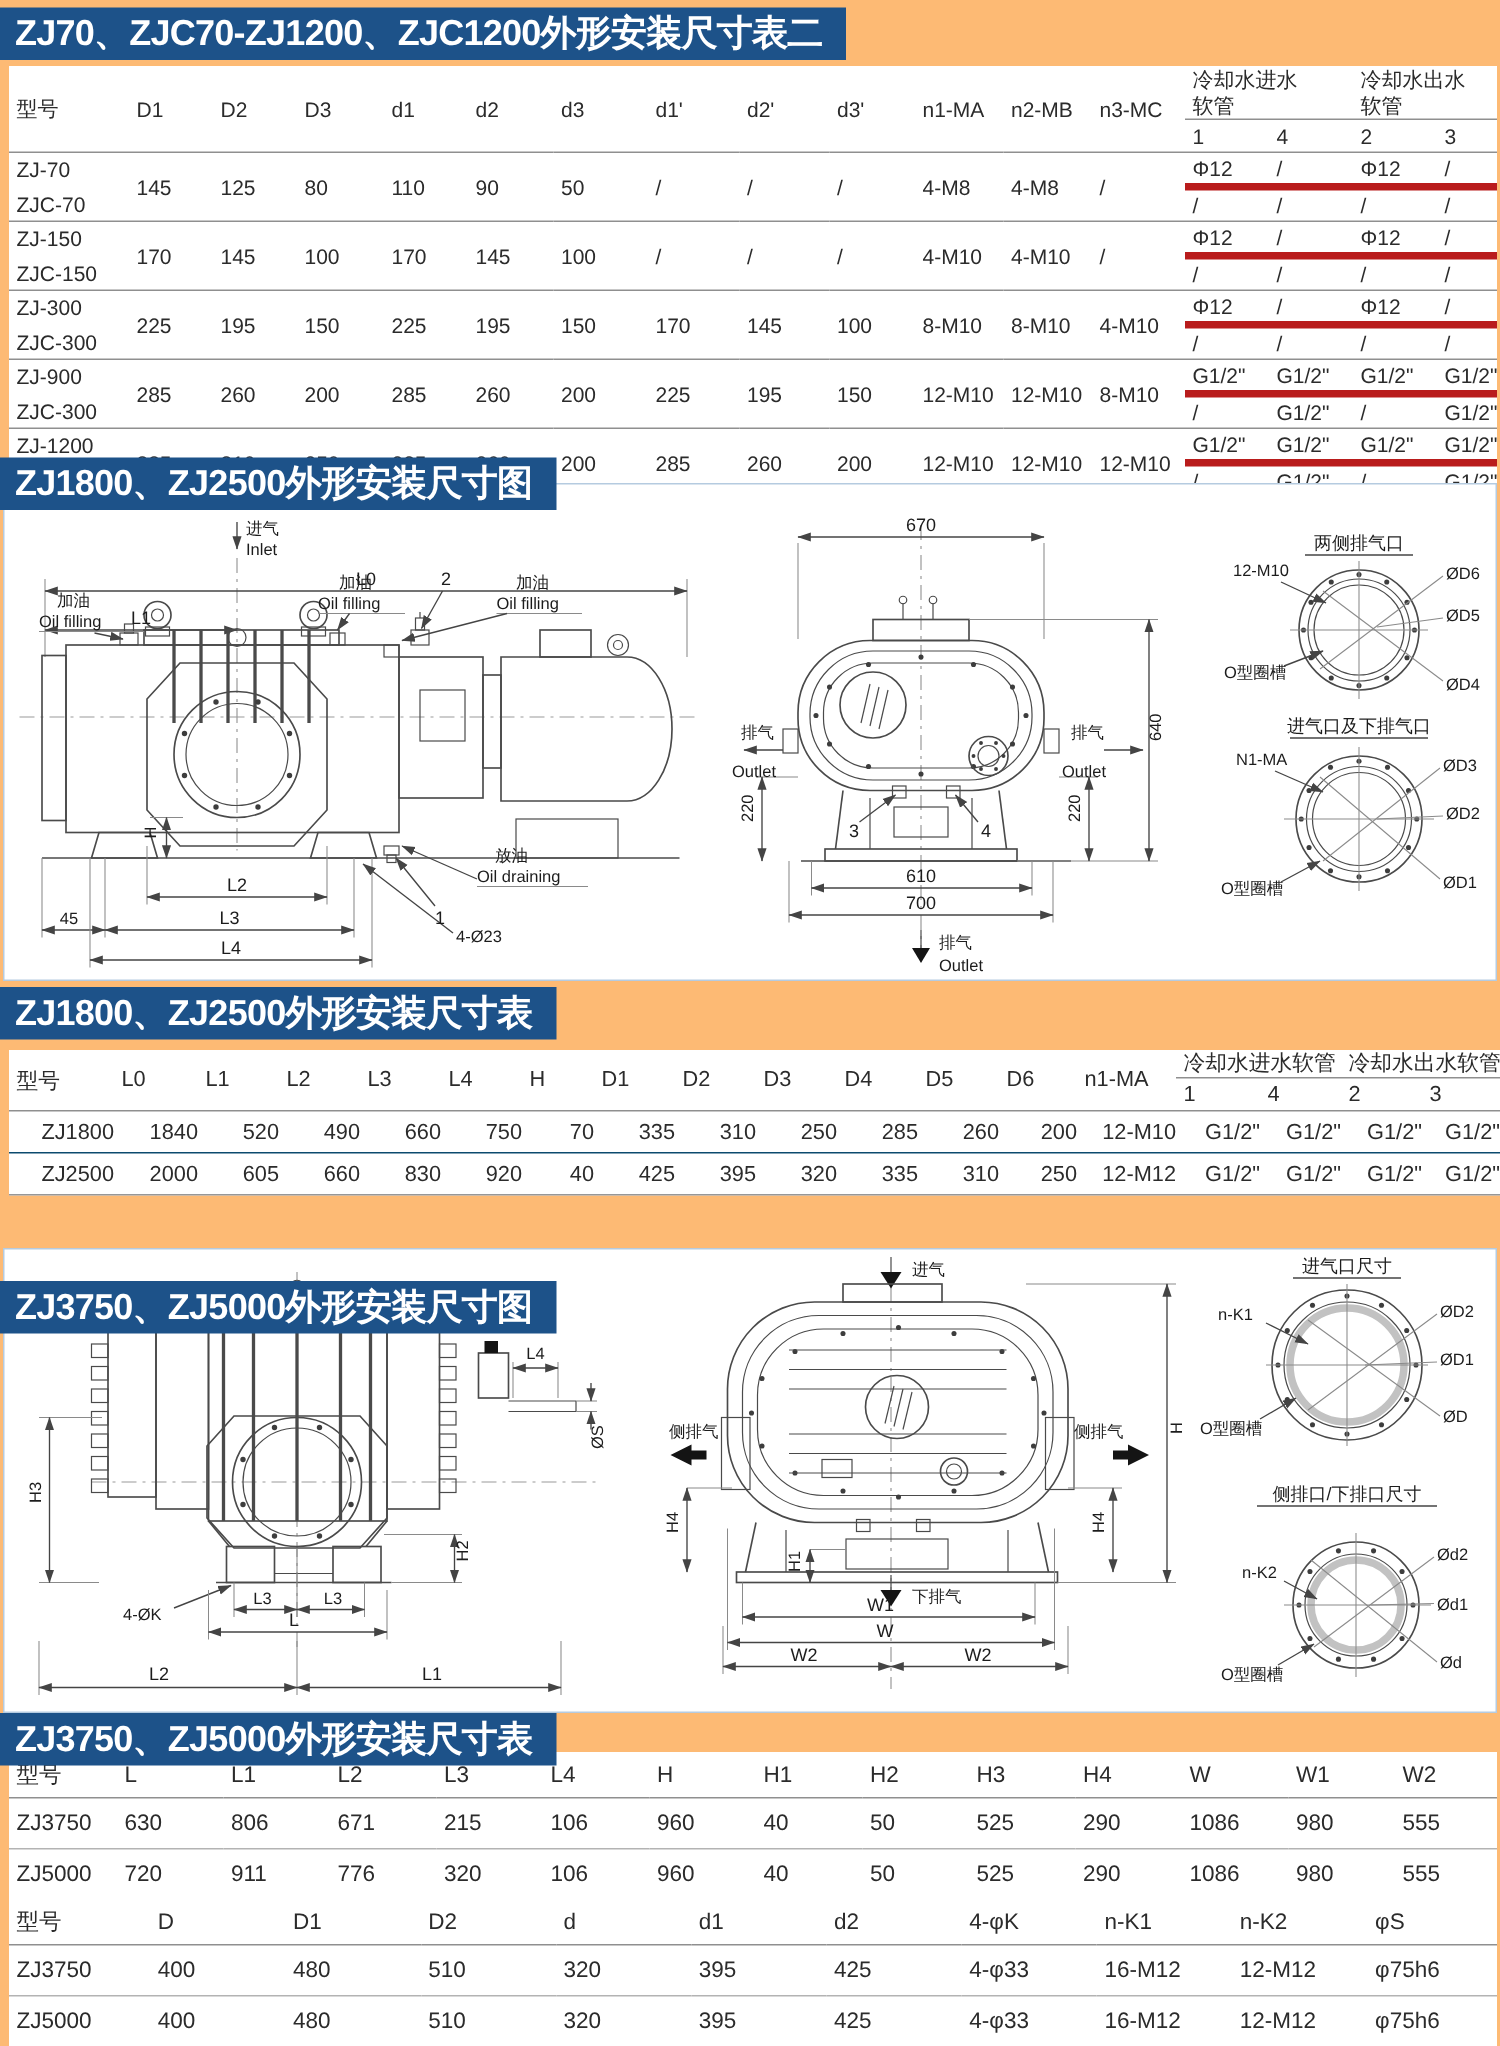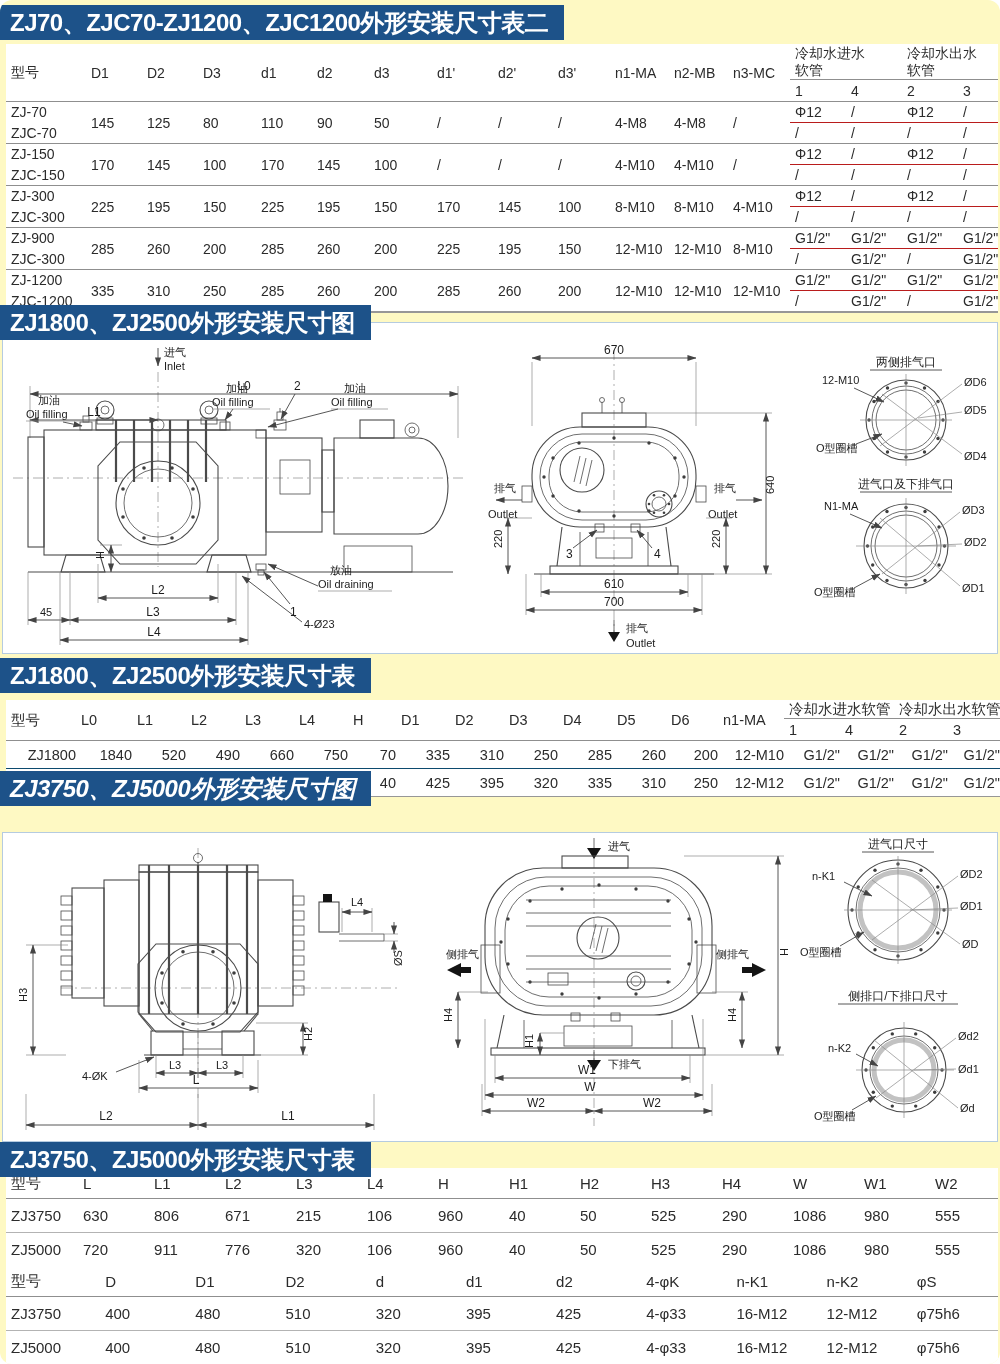--- a/index.html
+++ b/index.html
@@ -1,31 +1,31 @@
 <!DOCTYPE html>
 <html><head>
 <meta charset="utf-8">
 <style>
   html,body{margin:0;padding:0;background:#fff;}
-  .page{position:relative;width:1000px;height:1364px;background:#fef9c3;overflow:hidden;
-        font-family:"Liberation Sans","DejaVu Sans",sans-serif;color:#2b2b2b;border-radius:12px;}
+  .page{position:relative;width:1000px;height:1364px;background:#fdba74;overflow:hidden;
+        font-family:"Liberation Sans","DejaVu Sans",sans-serif;color:#2b2b2b;}
   .banner{position:absolute;background:#1d5289;color:#fff;font-weight:bold;font-size:24px;
           line-height:35px;height:35px;padding:0 16px 0 10px;white-space:nowrap;z-index:5;letter-spacing:-.5px;}
   .dbox{position:absolute;border:1px solid #b5cbe0;background:#fff;z-index:1;}
   
   table.spec{position:absolute;border-collapse:collapse;table-layout:fixed;background:#fff;}
   .spec th,.spec td{font-weight:normal;text-align:left;padding:0 0 0 5px;white-space:nowrap;vertical-align:middle;}
   .spec th.mh{font-weight:normal;}
   .spec thead th{border-bottom:1px solid #8f8f8f;vertical-align:middle;}
   .spec thead th.coolh{vertical-align:top;padding-top:1px;}
   .spec .coolh span{display:block;line-height:17px;}
   #t1{left:6px;top:44px;width:992px;font-size:14px;border-bottom:2px solid #979797;}
   #t1 tbody td{height:20px;}
   #t1 tr.gs td{border-top:1px solid #8f8f8f;}
-  #t1 tr.r1 td.cool{border-bottom:1px solid #b91c1c;}
+  #t1 tr.r1 td.cool{border-bottom:5px solid #b91c1c;}
   #t1 thead tr.hr2 th{height:21px;}
   #t2{left:6px;top:700px;width:992px;font-size:14.5px;border-bottom:1.5px solid #979797;}
   #t2 tbody td{height:27px;text-align:right;}
   #t2 tbody tr + tr td{border-top:1px solid #0c4a6e;}
   #t2 thead tr.hr2 th{height:21px;}
   #t3a{left:6px;top:1168px;width:992px;font-size:15px;border-bottom:1px solid #9a9a9a;}
   #t3a thead th{height:30px;}
   #t3a tbody td{height:33px;}
   #t3a tbody tr + tr td{border-top:1px solid #b3b3b3;}
   #t3b{left:6px;top:1266px;width:992px;font-size:15px;border-bottom:2px solid #8f8f8f;}
@@ -597,21 +597,21 @@
           <td>250</td>
           <td>12-M12</td>
           <td>G1/2"</td>
           <td>G1/2"</td>
           <td>G1/2"</td>
           <td>G1/2"</td>
       </tr>
     </tbody>
   </table>
 
-  <div class="banner" id="b4" style="left:0;top:771px;font-style:italic;">ZJ3750、ZJ5000外形安装尺寸图</div>
+  <div class="banner" id="b4" style="left:0;top:854px;">ZJ3750、ZJ5000外形安装尺寸图</div>
   <div class="dbox" id="box4" style="left:2px;top:832px;width:994px;height:308px;"></div>
 
   <svg id="svgD" style="left:6px;top:836px;position:absolute;z-index:2;" width="438" height="300" viewBox="0 0 438 300">
     <defs>
         <marker id="mD" viewBox="0 0 10 8" refX="9.5" refY="4" markerWidth="10" markerHeight="8" orient="auto-start-reverse">
           <path d="M0,0.6 L10,4 L0,7.4 Z" fill="#444"></path>
         </marker>
       </defs>
     <g>
       <line class="cl" x1="55" y1="152" x2="395" y2="152"></line>

